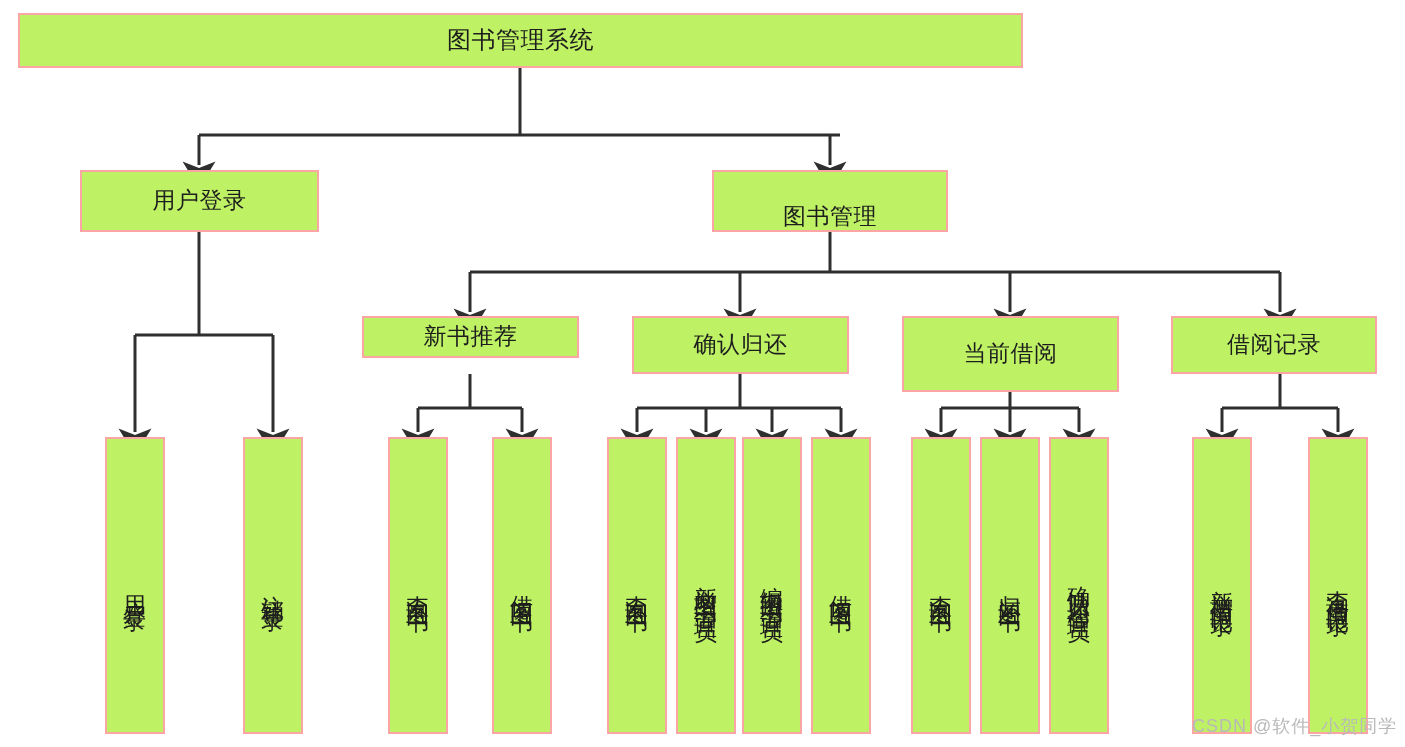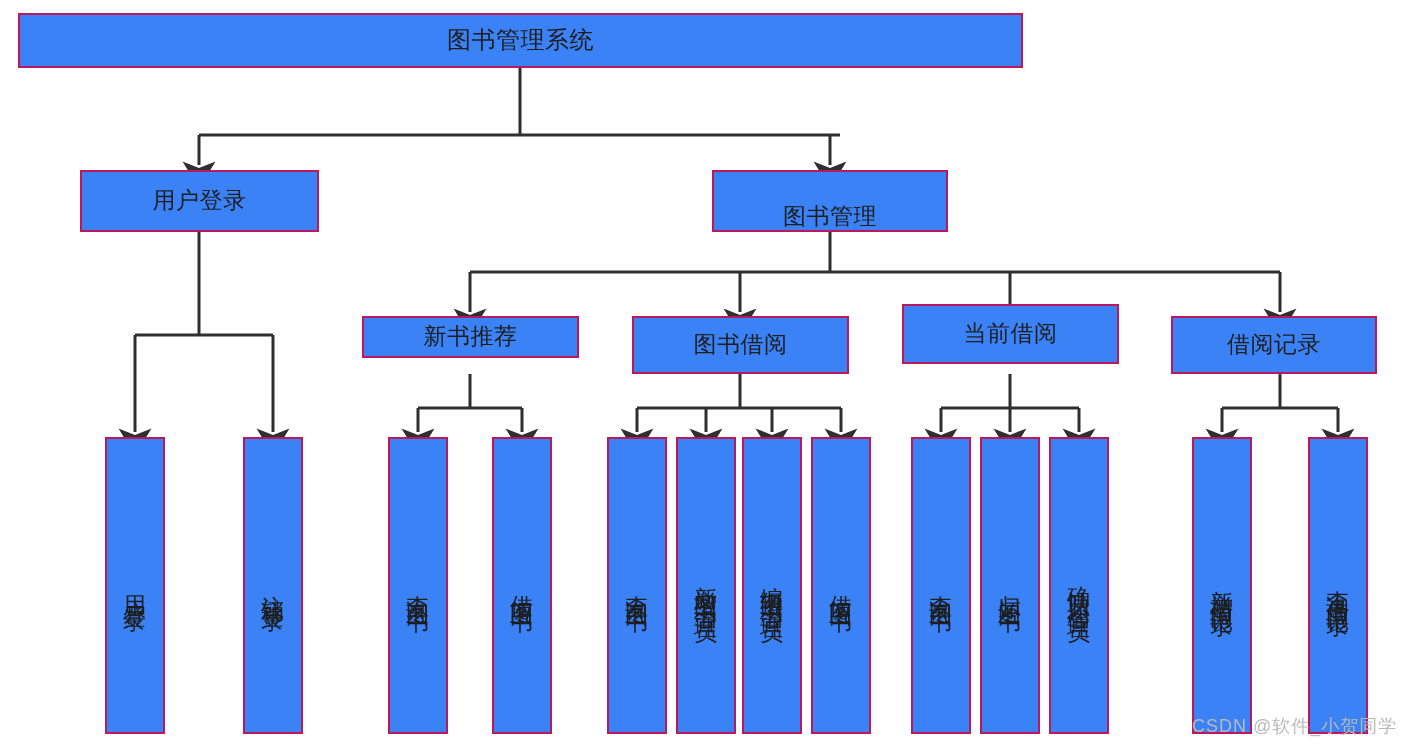--- a/index.html
+++ b/index.html
@@ -21,22 +21,22 @@
     position: absolute;
     left: 0;
     top: 0;
     width: 1405px;
     height: 747px;
     pointer-events: none;
   }
   .node {
     position: absolute;
     box-sizing: border-box;
-    border: 2px solid #be185d;
-    background: #3b82f6;
+    border: 2px solid #fca5a5;
+    background: #bef264;
     display: flex;
     align-items: center;
     justify-content: center;
     color: #1d1d1d;
   }
   .node .label {
     display: block;
     text-align: center;
     line-height: 1.18;
   }
@@ -142,23 +142,23 @@
     <span class="label">用户登录</span>
   </div>
   <div class="node horiz" style="left:712px; top:170px; width:236px; height:62px;align-items:flex-end;">
     <span class="label">图书管理</span>
   </div>
 
   <div class="node horiz" style="left:362px; top:316px; width:217px; height:42px;">
     <span class="label">新书推荐</span>
   </div>
   <div class="node horiz" style="left:632px; top:316px; width:217px; height:58px;">
-    <span class="label">图书借阅</span>
-  </div>
-  <div class="node horiz" style="left:902px; top:304px; width:217px; height:60px;">
+    <span class="label">确认归还</span>
+  </div>
+  <div class="node horiz" style="left:902px; top:316px; width:217px; height:76px;">
     <span class="label">当前借阅</span>
   </div>
   <div class="node horiz" style="left:1171px; top:316px; width:206px; height:58px;">
     <span class="label">借阅记录</span>
   </div>
 
   <div class="node vert" style="left:105px; top:437px; width:60px; height:297px;">
     <span class="label">用户登录</span>
   </div>
   <div class="node vert" style="left:243px; top:437px; width:60px; height:297px;">

